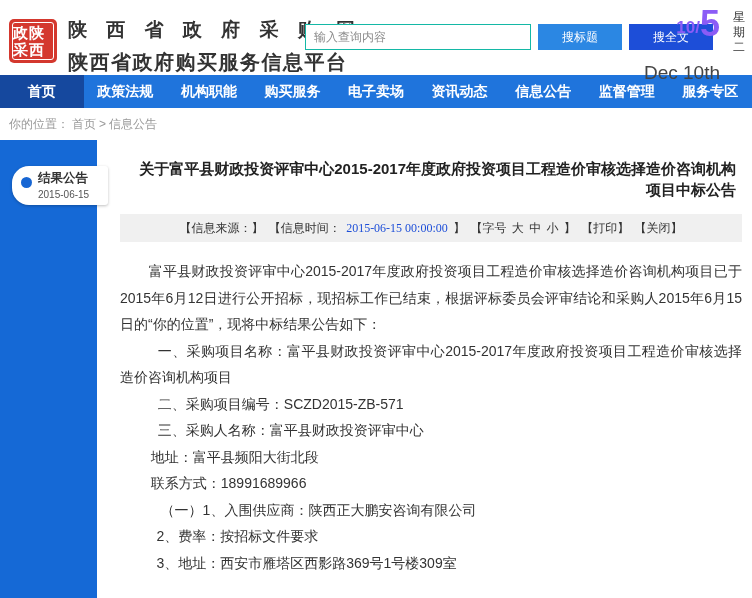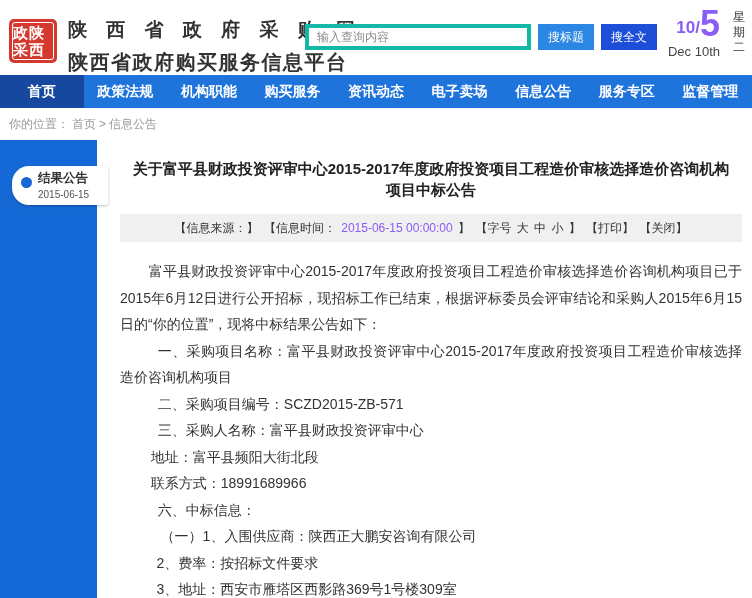--- a/index.html
+++ b/index.html
@@ -12,34 +12,34 @@
   .logo { position:absolute; left:9px; top:19px; width:48px; height:44px;
           background:#d4382e; border-radius:5px; padding:3px; }
   .logo-inner { width:100%; height:100%; border:1px solid #fff; border-radius:3px;
           display:flex; flex-direction:column; align-items:flex-start; justify-content:center;
           color:#fff; font-weight:bold; font-size:15px; line-height:17px; letter-spacing:1px; }
   .site-names { position:absolute; left:68px; top:17px; color:#333; }
   .site-title { font-size:19px; font-weight:bold; letter-spacing:7px; }
   .site-subtitle { font-size:20px; font-weight:bold; letter-spacing:1.5px; margin-top:6px; }
 
   .search-area { position:absolute; left:305px; top:24px; display:flex; align-items:center; }
-  .search-input { width:226px; height:26px; border:4px solid #14b8a6; font-size:12px;
+  .search-input { width:226px; height:26px; border:1px solid #14b8a6; font-size:12px;
           padding:0 8px; color:#333; outline:none; }
   .search-input::placeholder { color:#8a8a8a; }
-  .search-btn { height:26px; border:none; color:#fff; font-size:12px; padding:0 10px;
+  .search-btn { height:26px; border:none; color:#fff; font-size:12px; padding:0 24px;
           margin-left:7px; cursor:pointer; font-family:inherit; }
   .btn-title { background:#2b87e3; }
   .btn-full { background:#1d4ed8; }
 
   .date-widget { position:absolute; right:6px; top:6px; display:flex; align-items:flex-start; }
   .date-left { text-align:center; }
   .date-nums { display:flex; align-items:flex-start; justify-content:flex-end; color:#8b5cf6; }
   .date-prefix { font-size:17px; font-weight:bold; margin-top:12px; }
   .date-big { font-size:36px; font-weight:bold; line-height:36px; }
-  .date-en { font-size:13px; color:#444; margin-top:2px; }
+  .date-en { font-size:19px; color:#444; margin-top:20px; }
   .weekday { margin-left:12px; margin-top:4px; font-size:12px; color:#333; width:14px;
           display:flex; flex-direction:column; line-height:15px; text-align:center; }
 
   
   .navbar { display:flex; height:33px; background:#1f74dc; }
   .nav-item { flex:1; display:flex; align-items:center; justify-content:center;
           color:#fff; font-size:14px; font-weight:bold; cursor:pointer; }
   .nav-item.active { background:#15489e; }
 
   
@@ -53,26 +53,26 @@
   .side-pill { position:absolute; left:12px; top:26px; width:96px; background:#fff;
           border-radius:17px 3px 3px 17px; padding:4px 6px 5px 26px; cursor:pointer;
           box-shadow:0 1px 3px rgba(0,0,0,0.25); }
   .side-dot { position:absolute; left:9px; top:11px; width:11px; height:11px;
           border-radius:50%; background:#1766d3; }
   .side-cat { font-size:12.5px; font-weight:bold; color:#333; }
   .side-date { font-size:10px; color:#555; margin-top:2px; }
 
   
   .content { position:absolute; left:120px; top:140px; width:622px; }
-  .article-title { text-align:center; font-size:15px; font-weight:bold; color:#222;
+  .article-title { text-align:right; font-size:15px; font-weight:bold; color:#222;
           line-height:21px; margin:18px 6px 14px 6px; }
   .meta-bar { background:#f0f0f0; text-align:center; font-size:12px; color:#333;
           padding:6px 0 5px 0; }
   .meta-bar span { margin:0 1px; }
-  .meta-time-value { color:#8b5cf6; }
+  .meta-time-value { color:#1d4ed8;font-family:Liberation Serif, serif; }
   .meta-action { cursor:pointer; }
 
   .article-body { margin-top:16px; font-size:14px; color:#333; line-height:26.5px; }
   .article-body p { margin:0; text-align:justify; }
   p.p   { text-indent:2.05em; }
   p.l1  { text-indent:2.7em; }
   p.l2  { text-indent:2.2em; }
   p.l3a { text-indent:2.9em; }
   p.l3  { text-indent:2.6em; }
 </style>
@@ -113,25 +113,25 @@
           <span>二</span>
         </div>
     </div>
   </div>
 
   <div class="navbar">
       <div class="nav-item active">首页</div>
       <div class="nav-item">政策法规</div>
       <div class="nav-item">机构职能</div>
       <div class="nav-item">购买服务</div>
+      <div class="nav-item">电子卖场</div>
       <div class="nav-item">资讯动态</div>
-      <div class="nav-item">电子卖场</div>
       <div class="nav-item">信息公告</div>
+      <div class="nav-item">监督管理</div>
       <div class="nav-item">服务专区</div>
-      <div class="nav-item">监督管理</div>
     </div>
 
   <div class="breadcrumb">
     <span>你的位置：</span>
     <span class="crumb-link">首页</span>
     <span>&gt;</span>
     <span class="crumb-link">信息公告</span>
   </div>
 
   <div class="sidebar">
@@ -159,20 +159,19 @@
       <span class="meta-action">【关闭】</span>
     </div>
 
     <div class="article-body">
         <p class="p">富平县财政投资评审中心2015-2017年度政府投资项目工程造价审核选择造价咨询机构项目已于2015年6月12日进行公开招标，现招标工作已结束，根据评标委员会评审结论和采购人2015年6月15日的“你的位置”，现将中标结果公告如下：</p>
         <p class="l1">一、采购项目名称：富平县财政投资评审中心2015-2017年度政府投资项目工程造价审核选择造价咨询机构项目</p>
         <p class="l1">二、采购项目编号：SCZD2015-ZB-571</p>
         <p class="l1">三、采购人名称：富平县财政投资评审中心</p>
         <p class="l2">地址：富平县频阳大街北段</p>
         <p class="l2">联系方式：18991689966</p>
-        <p class="l1">六、中标信息：</p>
         <p class="l3a">（一）1、入围供应商：陕西正大鹏安咨询有限公司</p>
         <p class="l3">2、费率：按招标文件要求</p>
         <p class="l3">3、地址：西安市雁塔区西影路369号1号楼309室</p>
       </div>
   </div>
 
 </div>
 
 </body></html>

